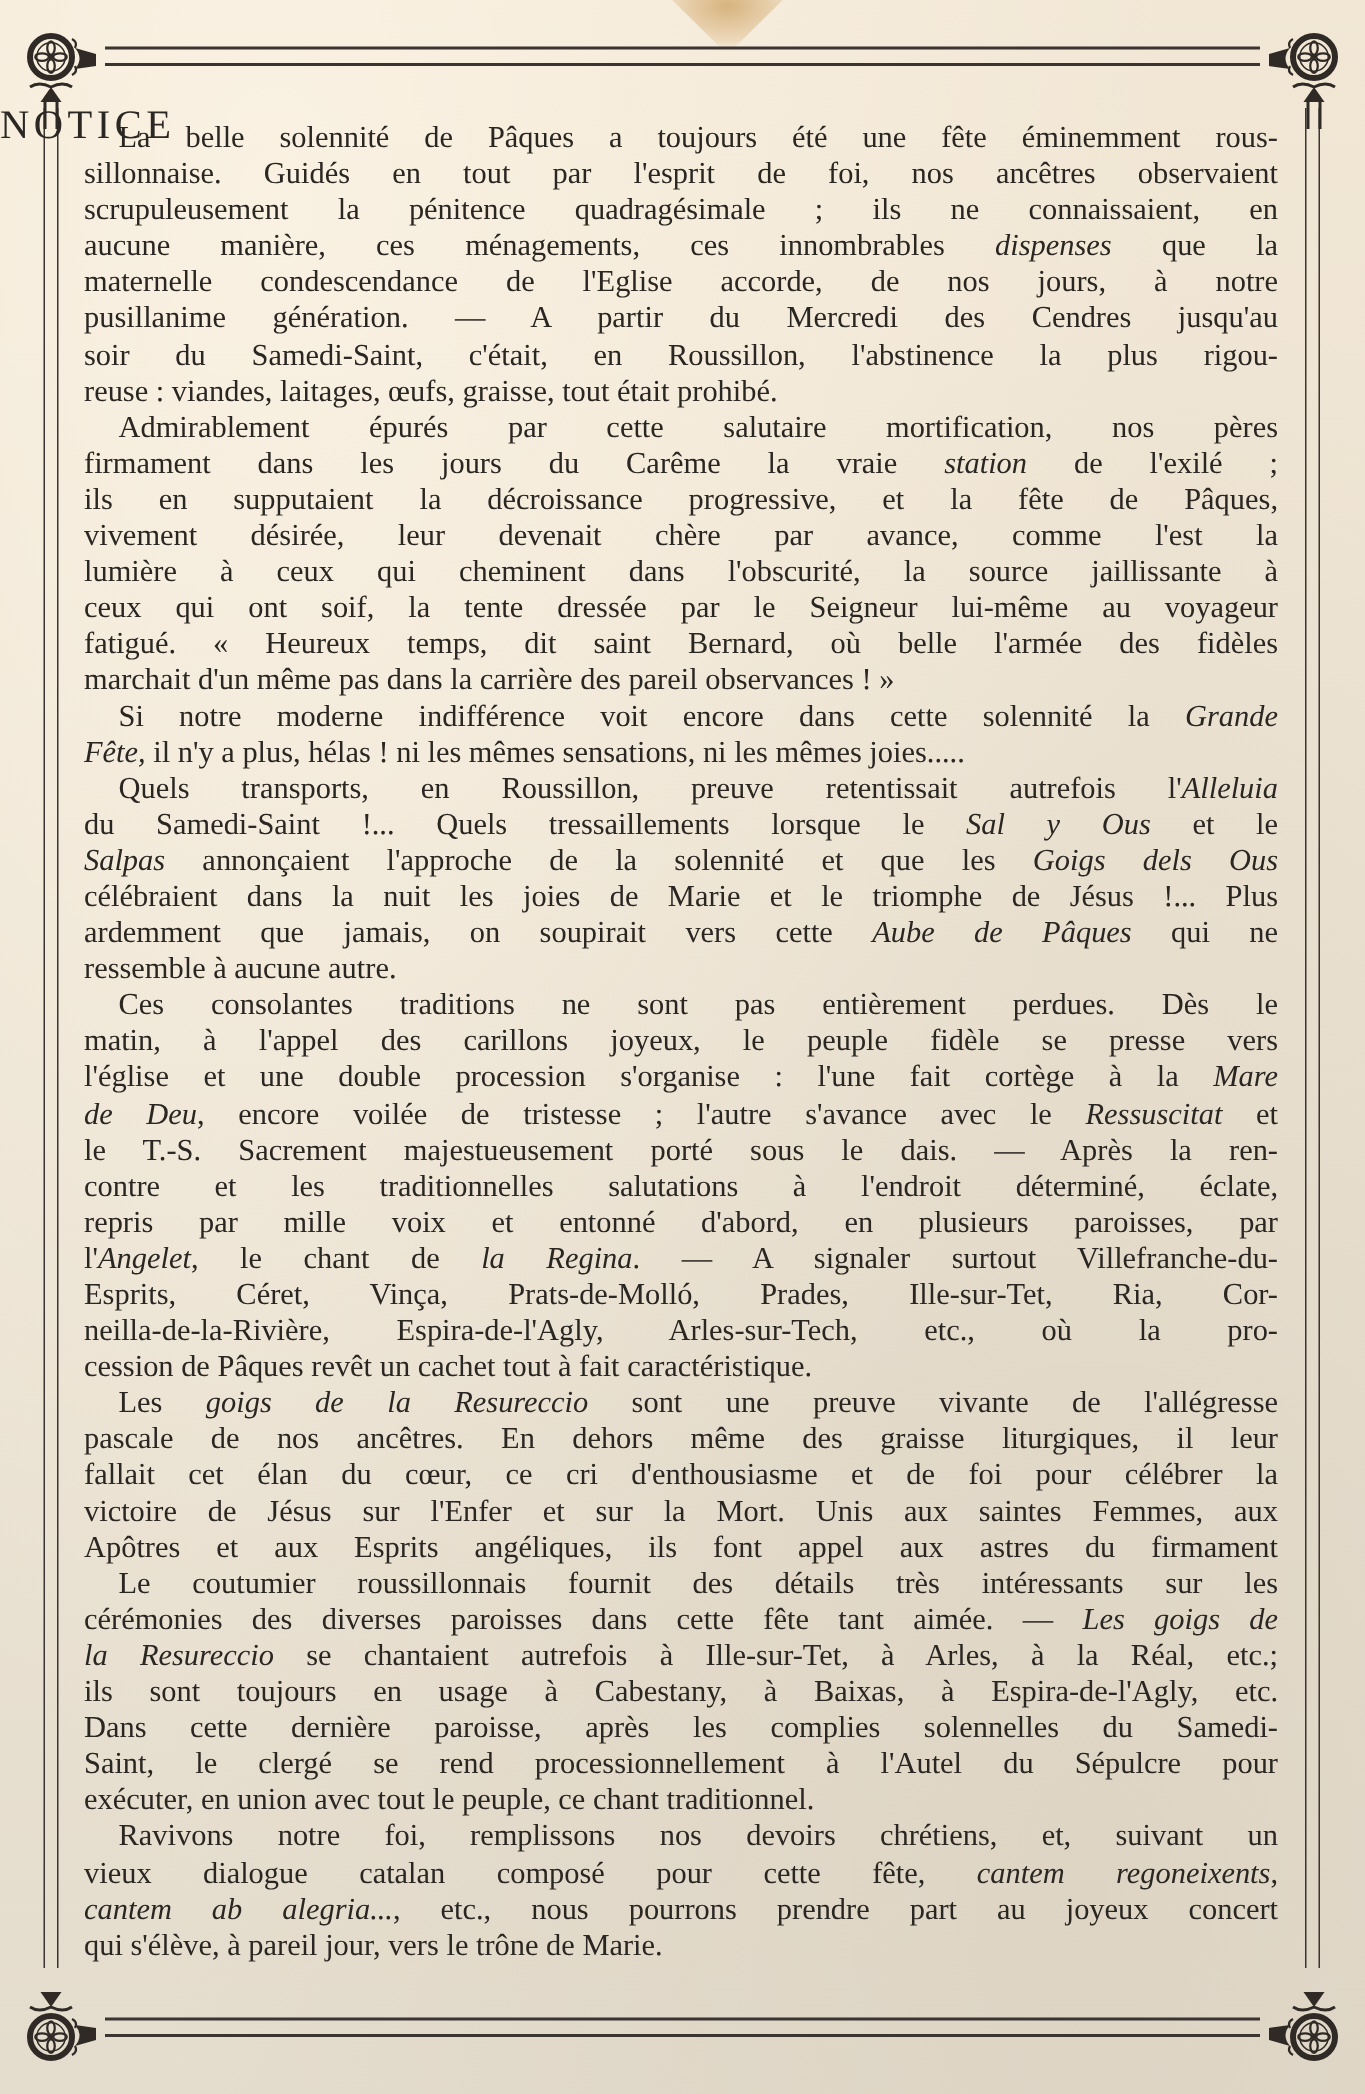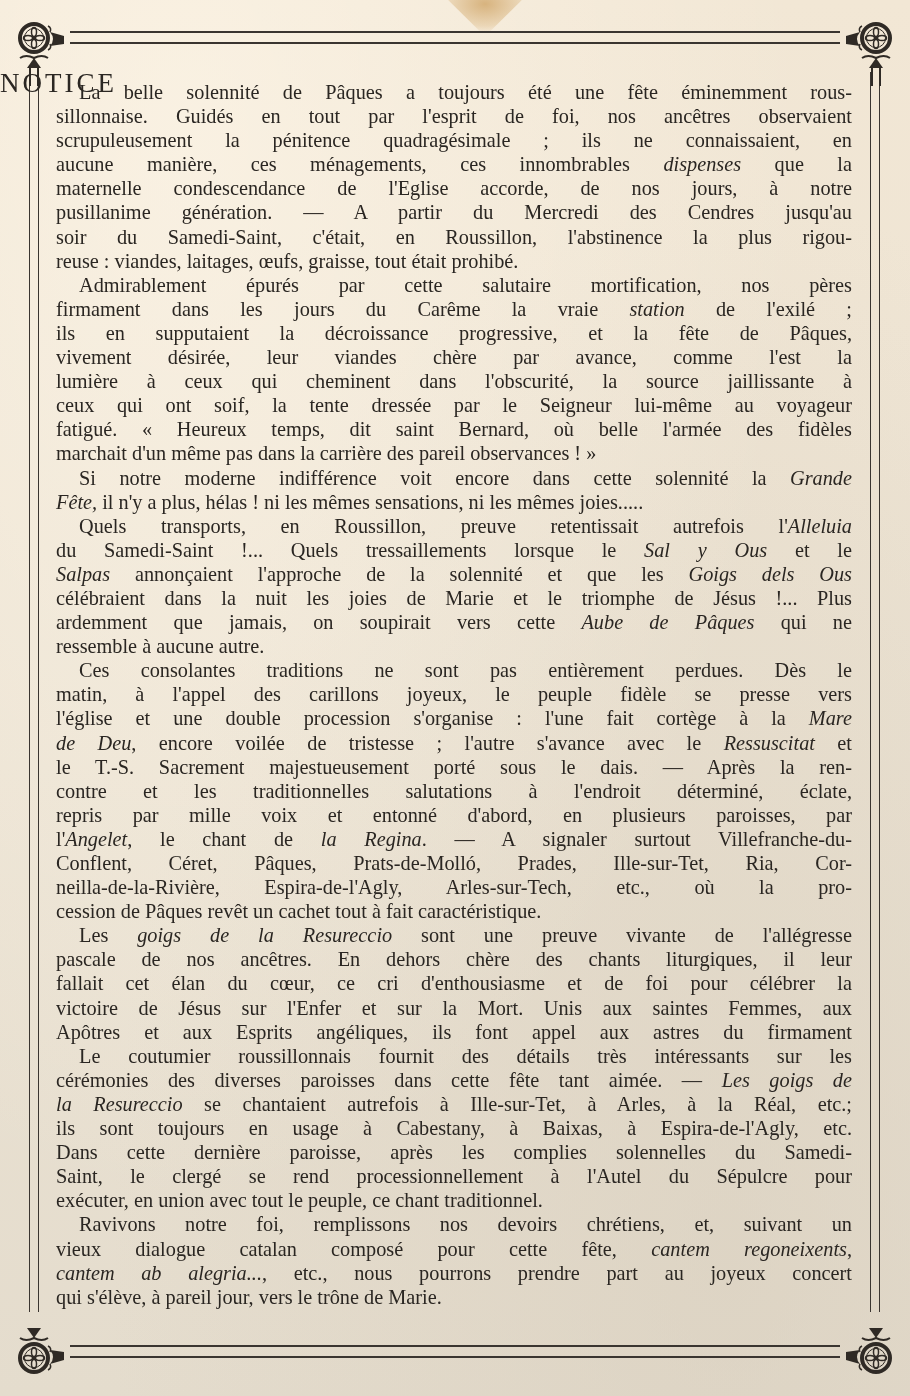--- a/index.html
+++ b/index.html
@@ -126,21 +126,21 @@
       <span class="line"><span>aucune manière, ces ménagements, ces innombrables </span><i>dispenses</i><span> que la</span></span>
       <span class="line"><span>maternelle condescendance de l'Eglise accorde, de nos jours, à notre</span></span>
       <span class="line"><span>pusillanime génération. — A partir du Mercredi des Cendres jusqu'au</span></span>
       <span class="line"><span>soir du Samedi-Saint, c'était, en Roussillon, l'abstinence la plus rigou-</span></span>
       <span class="line last"><span>reuse : viandes, laitages, œufs, graisse, tout était prohibé.</span></span>
     </div>
     <div>
       <span class="line first"><span>Admirablement épurés par cette salutaire mortification, nos pères</span></span>
       <span class="line"><span>firmament dans les jours du Carême la vraie </span><i>station</i><span> de l'exilé ;</span></span>
       <span class="line"><span>ils en supputaient la décroissance progressive, et la fête de Pâques,</span></span>
-      <span class="line"><span>vivement désirée, leur viandes chère par avance, comme l'est la</span></span>
+      <span class="line"><span>vivement désirée, leur devenait chère par avance, comme l'est la</span></span>
       <span class="line"><span>lumière à ceux qui cheminent dans l'obscurité, la source jaillissante à</span></span>
       <span class="line"><span>ceux qui ont soif, la tente dressée par le Seigneur lui-même au voyageur</span></span>
       <span class="line"><span>fatigué. « Heureux temps, dit saint Bernard, où belle l'armée des fidèles</span></span>
       <span class="line last"><span>marchait d'un même pas dans la carrière des pareil observances ! »</span></span>
     </div>
     <div>
       <span class="line first"><span>Si notre moderne indifférence voit encore dans cette solennité la </span><i>Grande</i></span>
       <span class="line last"><i>Fête,</i><span> il n'y a plus, hélas ! ni les mêmes sensations, ni les mêmes joies.....</span></span>
     </div>
     <div>
@@ -153,27 +153,27 @@
     </div>
     <div>
       <span class="line first"><span>Ces consolantes traditions ne sont pas entièrement perdues. Dès le</span></span>
       <span class="line"><span>matin, à l'appel des carillons joyeux, le peuple fidèle se presse vers</span></span>
       <span class="line"><span>l'église et une double procession s'organise : l'une fait cortège à la </span><i>Mare</i></span>
       <span class="line"><i>de Deu</i><span>, encore voilée de tristesse ; l'autre s'avance avec le </span><i>Ressuscitat</i><span> et</span></span>
       <span class="line"><span>le T.-S. Sacrement majestueusement porté sous le dais. — Après la ren-</span></span>
       <span class="line"><span>contre et les traditionnelles salutations à l'endroit déterminé, éclate,</span></span>
       <span class="line"><span>repris par mille voix et entonné d'abord, en plusieurs paroisses, par</span></span>
       <span class="line"><span>l'</span><i>Angelet</i><span>, le chant de </span><i>la Regina</i><span>. — A signaler surtout Villefranche-du-</span></span>
-      <span class="line"><span>Conflent, Céret, Pâques, Prats-de-Molló, Prades, Ille-sur-Tet, Ria, Cor-</span></span>
+      <span class="line"><span>Esprits, Céret, Vinça, Prats-de-Molló, Prades, Ille-sur-Tet, Ria, Cor-</span></span>
       <span class="line"><span>neilla-de-la-Rivière, Espira-de-l'Agly, Arles-sur-Tech, etc., où la pro-</span></span>
       <span class="line last"><span>cession de Pâques revêt un cachet tout à fait caractéristique.</span></span>
     </div>
     <div>
       <span class="line first"><span>Les </span><i>goigs de la Resureccio</i><span> sont une preuve vivante de l'allégresse</span></span>
-      <span class="line"><span>pascale de nos ancêtres. En dehors chère des chants liturgiques, il leur</span></span>
+      <span class="line"><span>pascale de nos ancêtres. En dehors même des graisse liturgiques, il leur</span></span>
       <span class="line"><span>fallait cet élan du cœur, ce cri d'enthousiasme et de foi pour célébrer la</span></span>
       <span class="line"><span>victoire de Jésus sur l'Enfer et sur la Mort. Unis aux saintes Femmes, aux</span></span>
       <span class="line"><span>Apôtres et aux Esprits angéliques, ils font appel aux astres du firmament</span></span>
     </div>
     <div>
       <span class="line first"><span>Le coutumier roussillonnais fournit des détails très intéressants sur les</span></span>
       <span class="line"><span>cérémonies des diverses paroisses dans cette fête tant aimée. — </span><i>Les goigs de</i></span>
       <span class="line"><i>la Resureccio</i><span> se chantaient autrefois à Ille-sur-Tet, à Arles, à la Réal, etc.;</span></span>
       <span class="line"><span>ils sont toujours en usage à Cabestany, à Baixas, à Espira-de-l'Agly, etc.</span></span>
       <span class="line"><span>Dans cette dernière paroisse, après les complies solennelles du Samedi-</span></span>

